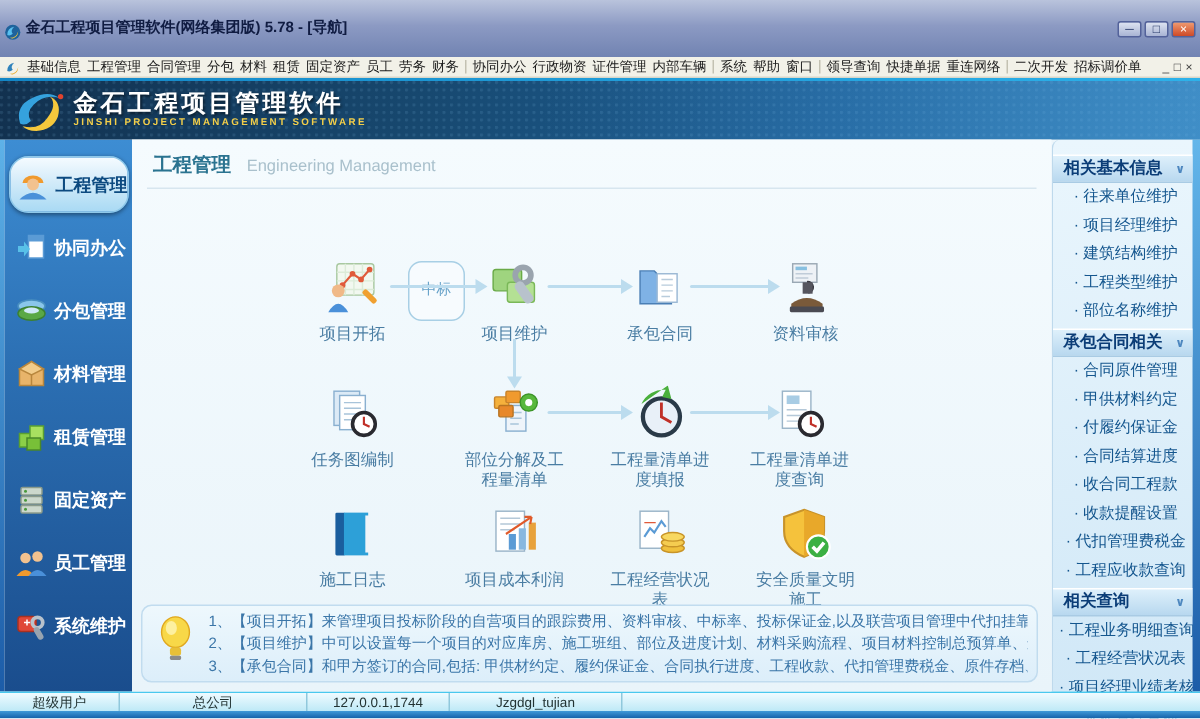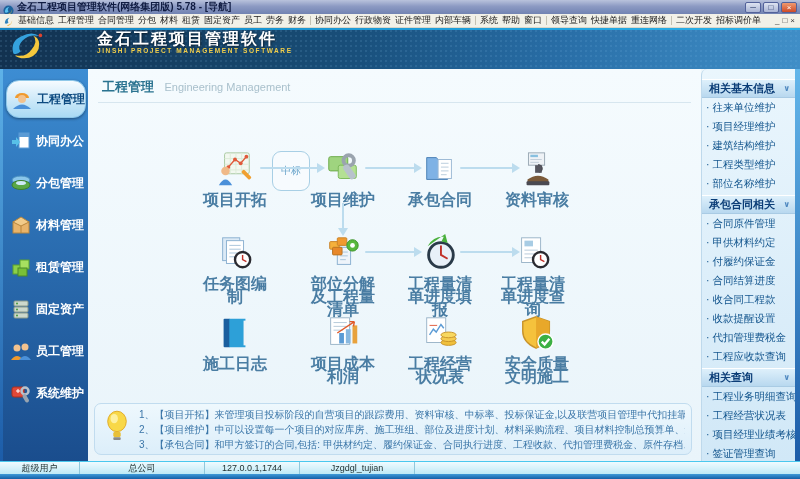--- a/index.html
+++ b/index.html
@@ -1,40 +1,40 @@
 <!DOCTYPE html>
 <html><head>
 <meta charset="utf-8">
 <style>
   html,body{margin:0;padding:0;}
   .window{width:800px;height:479px;position:relative;overflow:hidden;
     font-family:"Liberation Sans","DejaVu Sans",sans-serif;background:#edf6fb;
     display:flex;flex-direction:column;}
   
-  .titlebar{height:14px;flex:0 0 14px;display:flex;align-items:center;padding:0 3px;
+  .titlebar{height:14px;flex:0 0 14px;display:flex;align-items:center;padding:12px 3px;
     background:linear-gradient(180deg,#b9c3dc 0%,#8c9ac3 45%,#7183b2 100%);}
   .titlebar .tb-icon{width:11px;height:11px;margin-right:3px;display:inline-block;}
   .titlebar .title{flex:1;font-size:10px;font-weight:bold;color:#101c42;line-height:14px;
     white-space:nowrap;overflow:hidden;}
   .win-btn{width:16px;height:11px;margin-left:2px;border:1px solid #53629a;border-radius:2px;
     font-size:8px;line-height:9px;text-align:center;cursor:pointer;box-sizing:border-box;}
   .btn-plain{background:linear-gradient(#dde3f1,#a9b4d4);color:#253767;}
   .btn-close{background:linear-gradient(#ef9a70,#ce4a28);color:#fff;}
   
   .menubar{height:13px;flex:0 0 13px;display:flex;align-items:center;background:#f2f1e8;
     border-bottom:1px solid #d9d7c9;font-size:9px;color:#1b1b1b;padding:0 3px;white-space:nowrap;}
   .menu-logo{width:11px;height:10px;margin-right:2px;flex:0 0 auto;}
   .menu-item{padding:0 2px;line-height:13px;cursor:pointer;flex:0 0 auto;}
   .menu-sep{width:1px;height:9px;background:#c3c1b2;margin:0 2px;flex:0 0 auto;}
   .mdi{margin-left:auto;display:flex;gap:3px;color:#3c3c3c;font-size:8px;flex:0 0 auto;padding-right:2px;}
   .mdi span{cursor:pointer;line-height:12px;}
   .accentline{height:2px;flex:0 0 2px;background:linear-gradient(90deg,#1286c6,#2db2ea);}
   
-  .banner{height:39px;flex:0 0 39px;position:relative;overflow:hidden;display:flex;
-    background:linear-gradient(100deg,#12314f 0%,#17486f 35%,#1e639c 70%,#2f82bc 100%);padding-left:8px;gap:48px;}
+  .banner{height:39px;flex:0 0 39px;position:relative;overflow:hidden;display:flex;align-items:center;
+    background:linear-gradient(100deg,#12314f 0%,#17486f 35%,#1e639c 70%,#2f82bc 100%);padding-left:8px;}
   .banner::before{content:'';position:absolute;inset:0;
     background-image:radial-gradient(circle at 1px 1px,rgba(140,200,240,.22) 1px,transparent 1.3px);
     background-size:5px 5px;opacity:.6;}
   .banner::after{content:'';position:absolute;right:0;top:0;width:55%;height:100%;
     background:linear-gradient(90deg,transparent,rgba(95,165,220,.35));}
   .brand-logo{width:36px;height:30px;margin-right:5px;position:relative;z-index:1;}
   .brand-cn{font-size:16px;font-weight:bold;color:#ffffff;letter-spacing:2px;
     text-shadow:1px 1px 2px rgba(0,0,0,.55);line-height:17px;position:relative;z-index:1;}
   .brand-en{font-size:6.5px;font-weight:bold;color:#f2ce4a;letter-spacing:1.6px;
     line-height:8px;position:relative;z-index:1;}
@@ -54,21 +54,21 @@
   
   .content{flex:1;position:relative;min-width:0;
     background:linear-gradient(180deg,#f5fbfe 0%,#e9f4fa 100%);}
   .content-header{padding:8px 0 0 14px;}
   .page-title{font-size:13px;font-weight:bold;color:#2a7390;}
   .page-sub{font-size:11px;color:#a9c0cc;margin-left:6px;}
   .divider{height:1px;background:#d7e6ef;margin:6px 10px 0 10px;}
   .flow{position:relative;height:252px;margin-top:1px;}
   .fnode{position:absolute;width:90px;text-align:center;cursor:pointer;}
   .ficon{display:inline-block;width:38px;height:38px;}
-  .flabel{display:block;font-size:16px;color:#4a7da3;line-height:13px;margin:1px auto 0;max-width:72px;font-weight:bold;}
+  .flabel{display:block;font-size:11px;color:#4a7da3;line-height:13px;margin:1px auto 0;max-width:72px;}
   .harrow{position:absolute;height:2px;background:#bcdcee;border-radius:1px;}
   .harrow::after{content:'';position:absolute;right:-7px;top:-4px;width:0;height:0;
     border-left:8px solid #bcdcee;border-top:5px solid transparent;border-bottom:5px solid transparent;}
   .varrow{position:absolute;width:2px;background:#bcdcee;}
   .varrow::after{content:'';position:absolute;bottom:-7px;left:-4px;width:0;height:0;
     border-top:8px solid #bcdcee;border-left:5px solid transparent;border-right:5px solid transparent;}
   .flow-badge{position:absolute;border:1px solid #a8cfe5;background:#f7fbfe;border-radius:9px;
     font-size:10px;color:#64a0c8;padding:12px 8px;line-height:14px;}
   
   .tips{position:absolute;left:6px;right:9px;bottom:6px;height:52px;box-sizing:border-box;
@@ -80,21 +80,21 @@
   .tip-line{overflow:hidden;text-overflow:clip;}
   
   .rightpanel{width:94px;flex:0 0 94px;box-sizing:border-box;padding-top:8px;
     background:linear-gradient(180deg,#eaf6fd 0%,#d1e8f7 100%);border-left:1px solid #bed9ec;
     border-top-left-radius:6px;}
   .rp-header{height:17px;line-height:17px;margin-top:2px;position:relative;padding-left:7px;
     background:linear-gradient(180deg,#def0fb,#b8d8ef);border-top:1px solid #fff;
     border-bottom:1px solid #a9cbe4;font-size:11px;font-weight:bold;color:#0b3d77;cursor:pointer;}
   .rp-chevron{position:absolute;right:5px;top:0;color:#4d87bf;font-size:8px;}
   .rp-item{font-size:10.5px;color:#14568e;line-height:19px;padding-left:4px;cursor:pointer;
-    white-space:nowrap;}
+    white-space:nowrap;text-align:center;}
   .rp-item::before{content:'· ';color:#14568e;}
   
   .statusbar{height:12px;flex:0 0 12px;display:flex;border-top:1px solid #49c8ee;
     background:linear-gradient(180deg,#effbff,#bee9f6);font-size:9px;color:#233;}
   .sb-cell{border-right:1px solid #90c8dc;display:flex;align-items:center;justify-content:center;
     box-sizing:border-box;overflow:hidden;white-space:nowrap;}
   .sb-1{width:80px;} .sb-2{width:125px;} .sb-3{width:95px;} .sb-4{width:115px;} .sb-fill{flex:1;border-right:none;}
   .bottomframe{height:5px;flex:0 0 5px;background:linear-gradient(180deg,#3f9ad8,#1460a8);}
 </style>
 </head>

